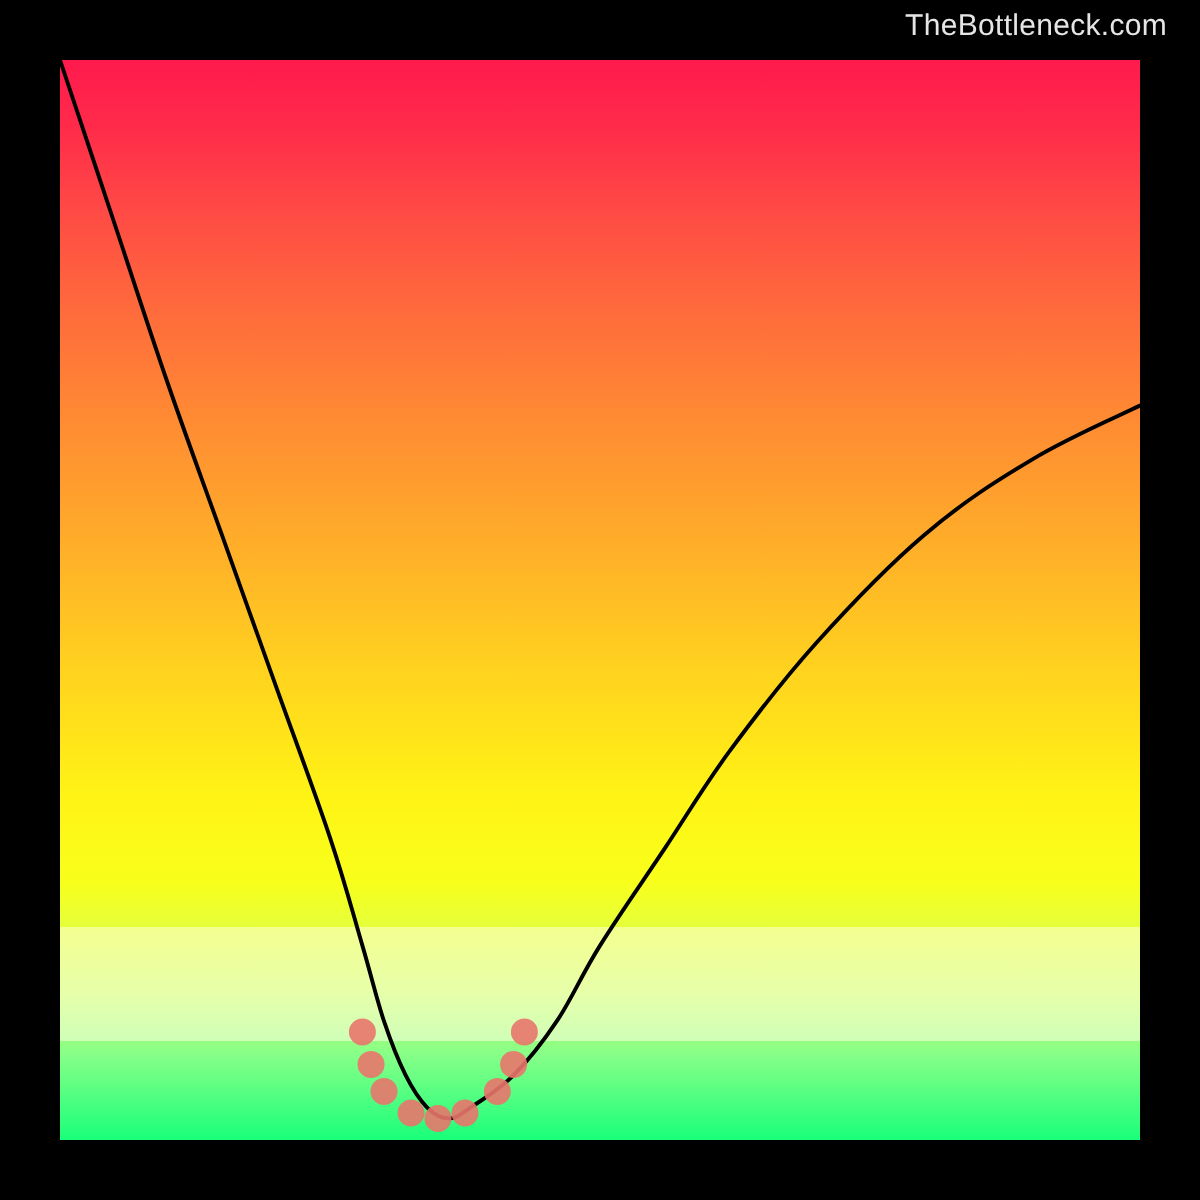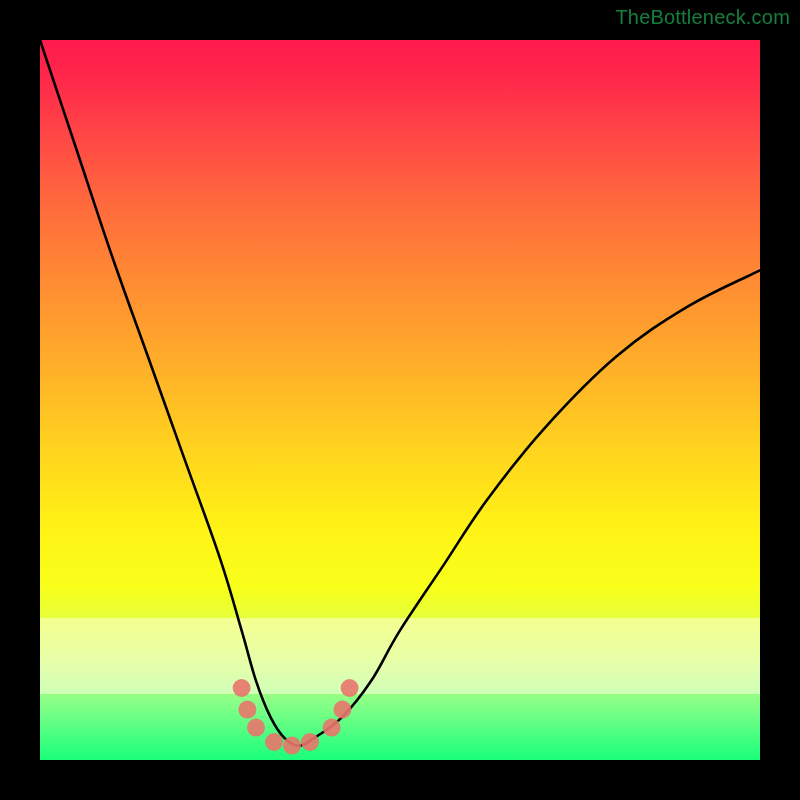--- a/index.html
+++ b/index.html
@@ -54,22 +54,22 @@
     position: absolute;
     left: 40px;
     top: 40px;
     width: 720px;
     height: 720px;
     overflow: visible;
   }
   .watermark {
     position: absolute;
     top: 6px;
-    right: 10px;
-    color: #15803d;
+    right: 22px;
+    color: #e5e5e5;
     font-size: 20px;
     font-weight: 500;
     letter-spacing: 0.2px;
   }
 </style>
 </head>
 <body>
 
 <div class="frame">
 

